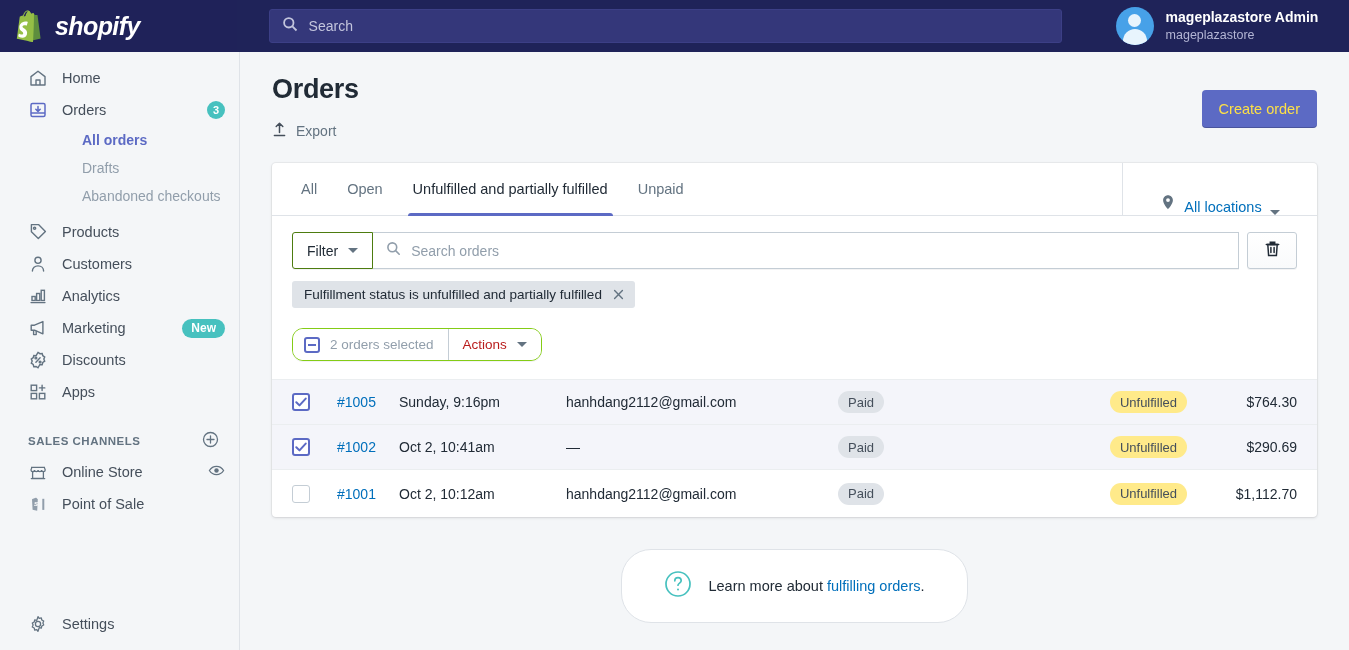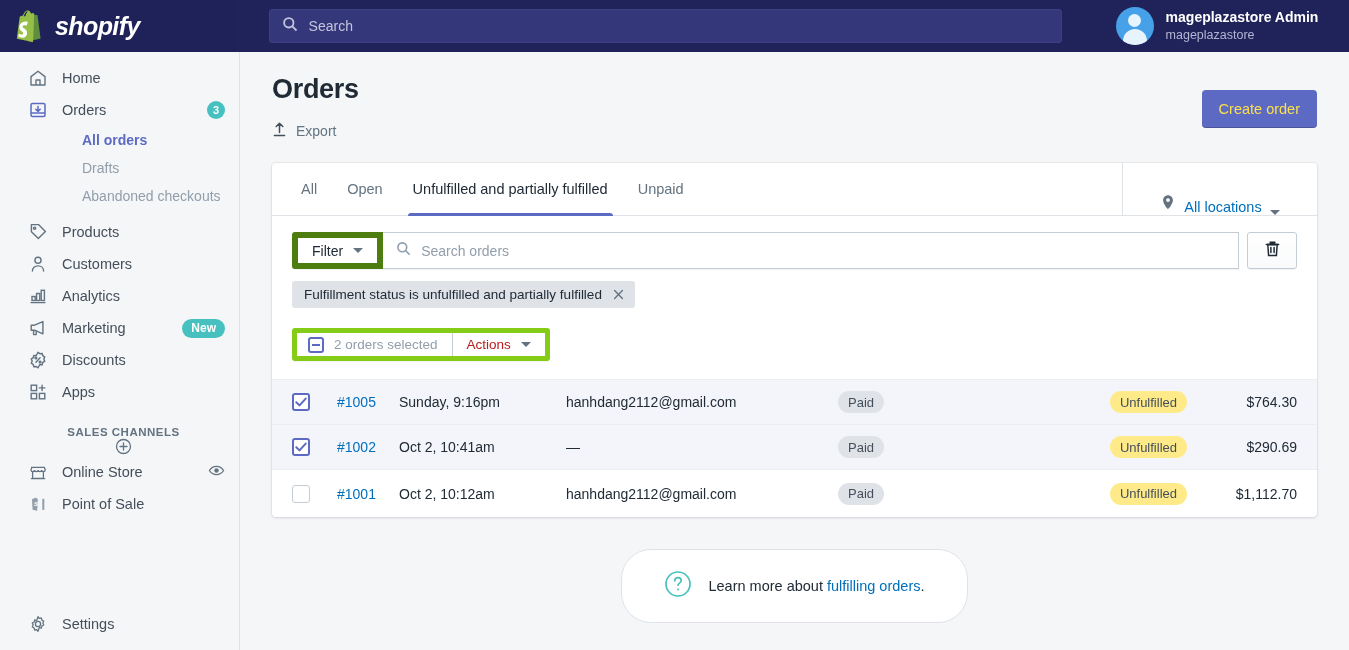--- a/index.html
+++ b/index.html
@@ -79,21 +79,21 @@
     padding: 0 9px;
   }
   .subnav { padding-left: 82px; }
   .subnav-item {
     height: 28px; display: flex; align-items: center; font-size: 14px;
     color: #919eab; cursor: pointer;
   }
   .subnav-item.active { color: #5c6ac4; font-weight: bold; }
   .section-head {
     display: flex; align-items: center; padding: 0 20px 0 28px;
-    height: 30px; margin-top: 18px; flex-direction: column;
+    height: 30px; margin-top: 18px;
   }
   .section-title {
     font-size: 11.5px; font-weight: bold; color: #637381;
     letter-spacing: 0.5px; flex: 1;
   }
   .nav-trail { flex: 1; }
   .nav-bottom { padding-bottom: 10px; }
 
   
   .main { flex: 1; overflow: hidden; padding: 0 32px; min-width: 0; }
@@ -136,21 +136,21 @@
     display: flex; align-items: flex-end; justify-content: center; gap: 8px;
     cursor: pointer;
   }
   .loc-label { font-size: 14.5px; color: #006fbb; }
   .caret { width: 0; height: 0; border-left: 5px solid transparent;
            border-right: 5px solid transparent; border-top: 5px solid #637381; }
 
   .filter-area { padding: 16px 20px 0 20px; }
   .filter-row { display: flex; align-items: stretch; height: 37px; }
   .filter-btn {
-    border: 6px solid #4d7c0f; border-radius: 3px 0 0 3px; background: #fff;
+    border: 1px solid #4d7c0f; border-radius: 3px 0 0 3px; background: #fff;
     display: flex; align-items: center; gap: 10px; padding: 0 14px;
     font-size: 14px; color: #212b36; cursor: pointer;
     box-shadow: 0 1px 0 rgba(22,29,37,0.05);
   }
   .search-wrap {
     flex: 1; border: 1px solid #c4cdd5; border-left: none; background: #fff;
     display: flex; align-items: center; gap: 10px; padding: 0 13px;
     box-shadow: 0 1px 0 rgba(22,29,37,0.05);
   }
   .search-ph { font-size: 14px; color: #919eab; }
@@ -162,22 +162,22 @@
   }
   .chips { display: flex; margin-top: 12px; }
   .chip {
     background: #dfe3e8; border-radius: 3px; display: flex; align-items: center;
     gap: 10px; padding: 6px 10px 6px 12px; font-size: 13.5px; color: #212b36;
   }
   .chip-x { cursor: pointer; display: flex; }
 
   .bulk-row { padding: 20px 20px 0 20px; display: flex; }
   .bulk-group {
-    display: flex; align-items: stretch; height: 33px; border: 5px solid #84cc16;
-    border-radius: 3px; overflow: hidden; box-shadow: 0 1px 0 rgba(22,29,37,0.05);
+    display: flex; align-items: stretch; height: 33px; border: 1px solid #84cc16;
+    border-radius: 11px; overflow: hidden; box-shadow: 0 1px 0 rgba(22,29,37,0.05);
   }
   .bulk-count {
     display: flex; align-items: center; gap: 10px; padding: 0 14px 0 11px;
     background: #fff; font-size: 13.5px; color: #919eab;
     border-right: 1px solid #c4cdd5;
   }
   .ind-box {
     width: 16px; height: 16px; border: 2px solid #5c6ac4; border-radius: 3px;
     display: flex; align-items: center; justify-content: center; flex: 0 0 16px;
   }

